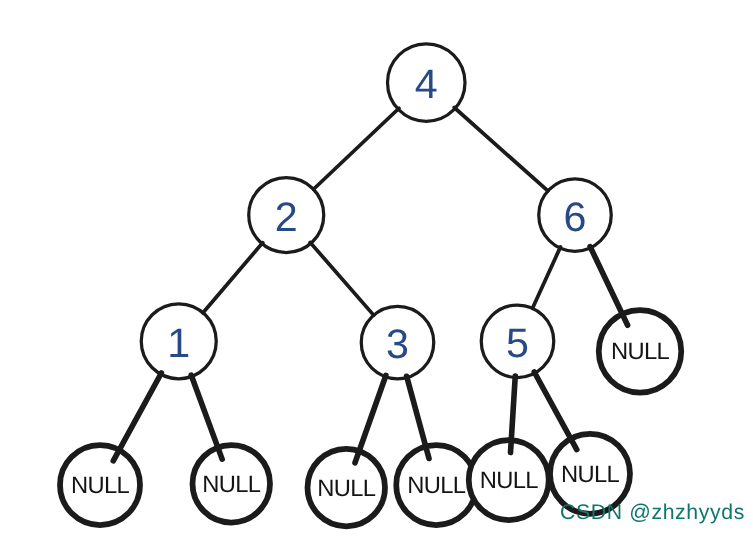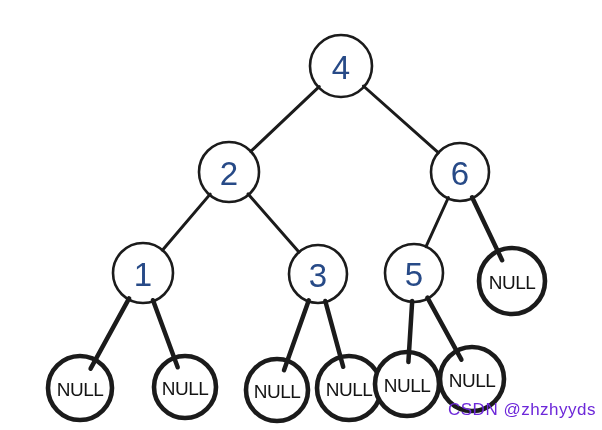--- a/index.html
+++ b/index.html
@@ -111,14 +111,14 @@
         <line x1="448.4" y1="197.5" x2="426.0" y2="246.6" stroke="#1b1b1b" stroke-width="3" stroke-linecap="round"></line>
         <line x1="472.1" y1="197.3" x2="502.1" y2="260.2" stroke="#1b1b1b" stroke-width="4.5" stroke-linecap="round"></line>
         <line x1="129.1" y1="298.4" x2="90.6" y2="368.7" stroke="#1b1b1b" stroke-width="4.5" stroke-linecap="round"></line>
         <line x1="153.0" y1="300.2" x2="177.7" y2="367.3" stroke="#1b1b1b" stroke-width="4.5" stroke-linecap="round"></line>
         <line x1="308.7" y1="300.4" x2="284.0" y2="370.2" stroke="#1b1b1b" stroke-width="4.5" stroke-linecap="round"></line>
         <line x1="325.3" y1="301.0" x2="343.2" y2="366.8" stroke="#1b1b1b" stroke-width="4.5" stroke-linecap="round"></line>
         <line x1="412.2" y1="300.9" x2="408.4" y2="362.0" stroke="#1b1b1b" stroke-width="4.5" stroke-linecap="round"></line>
         <line x1="427.4" y1="297.6" x2="461.4" y2="359.7" stroke="#1b1b1b" stroke-width="4.5" stroke-linecap="round"></line>
       </g>
     </svg>
-  <div class="watermark" style="color: #6d28d9;">CSDN @zhzhyyds</div>
+  <div class="watermark" style="color: #0f766e;">CSDN @zhzhyyds</div>
 </div>
 
 </body></html>

